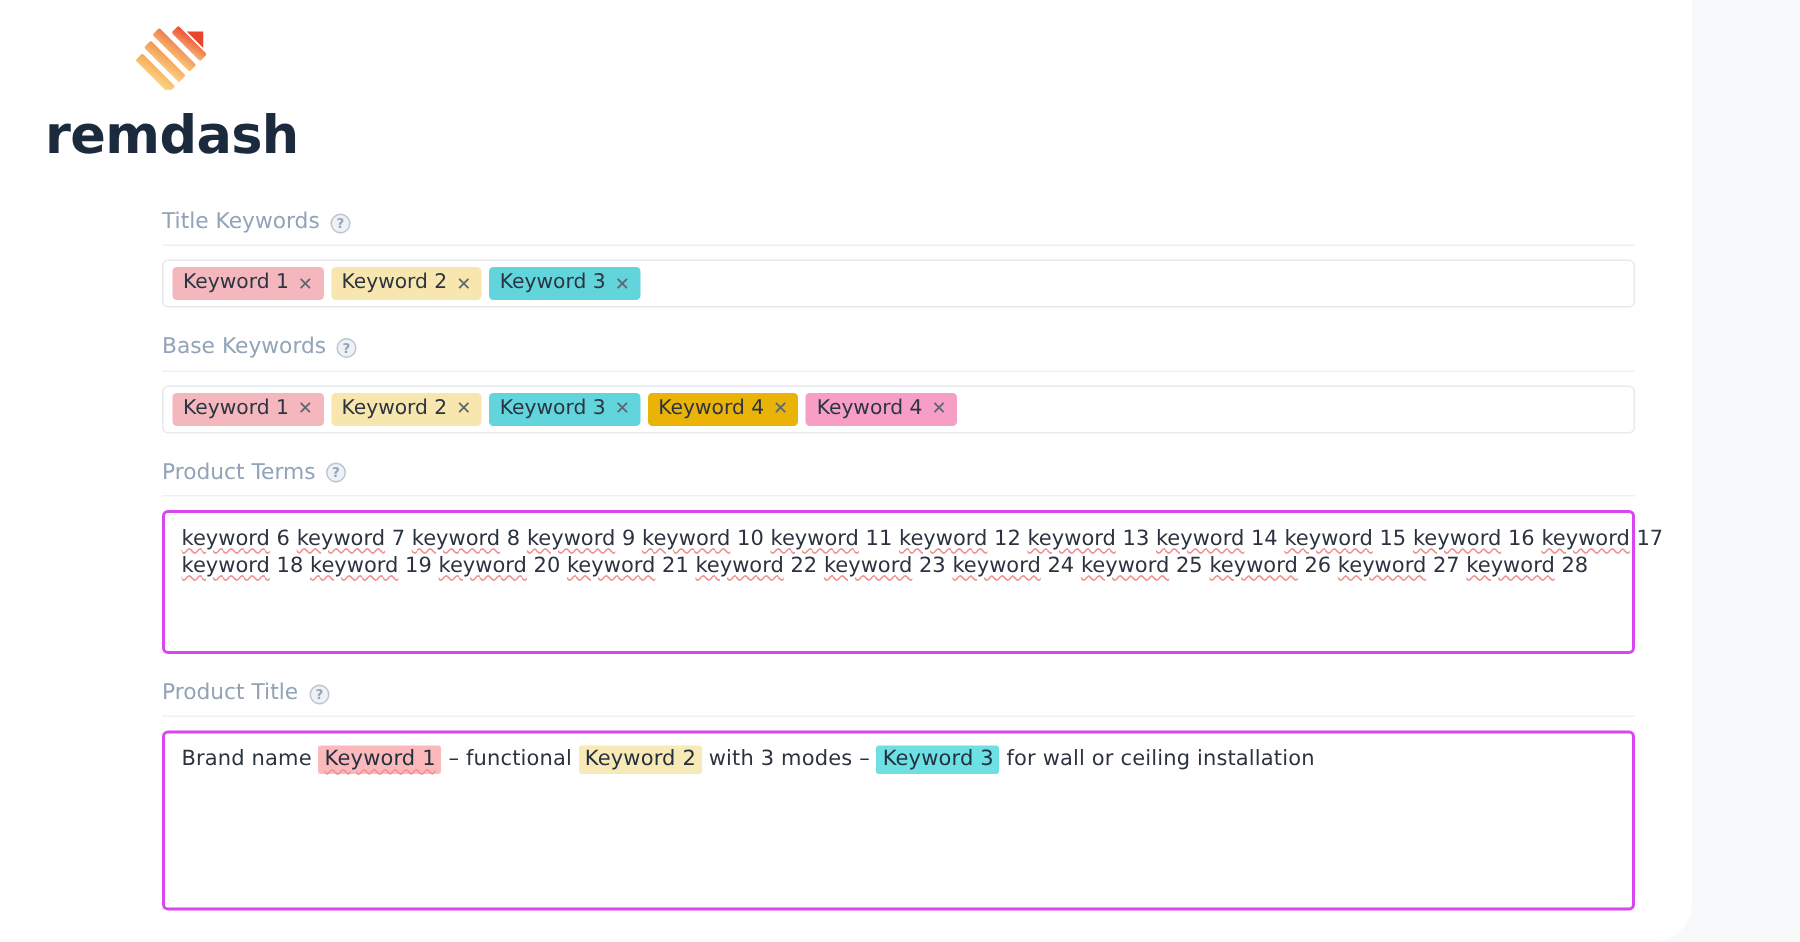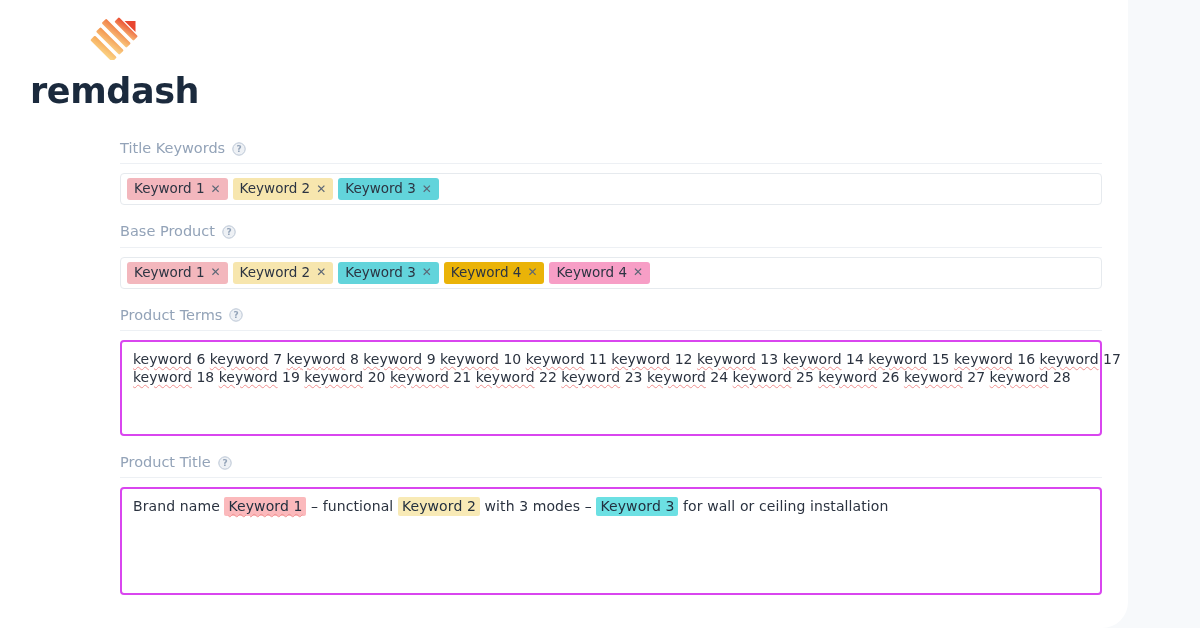--- a/index.html
+++ b/index.html
@@ -50,21 +50,21 @@
     font-weight: 700;
     letter-spacing: -0.4px;
     color: #1b2a3d;
     line-height: 1;
     font-family: "DejaVu Sans", sans-serif;
   }
 
   
   .form {
     position: absolute;
-    left: 120px;
+    left: 108px;
     top: 140px;
     width: 982px;
   }
   .field { margin-bottom: 0; }
 
   .field-head {
     display: flex;
     align-items: center;
     gap: 7px;
     padding-bottom: 6px;
@@ -123,21 +123,21 @@
     border: 2px solid #d946ef;
     border-radius: 4px;
     background: #fff;
     padding: 9px 11px 10px 11px;
     font-size: 14px;
     color: #2b3340;
     line-height: 1.28;
     font-family: "DejaVu Sans", sans-serif;
   }
   .text-box.terms { height: 96px; }
-  .text-box.title { height: 108px; }
+  .text-box.title { height: 120px; }
 
   .spell {
     text-decoration: underline;
     text-decoration-color: #f0908f;
     text-decoration-style: wavy;
     text-decoration-thickness: 1px;
     text-underline-offset: 2px;
   }
   .terms-line { white-space: nowrap; }
 
@@ -211,21 +211,21 @@
         </span>
         <span class="tag" style="background:#62d4db">
           <span>Keyword 3</span>
           <span class="tag-x">✕</span>
         </span>
       </div>
     </div>
 
     <div class="field" style="margin-top:18px">
       <div class="field-head">
-        <span class="field-label">Base Product</span>
+        <span class="field-label">Base Keywords</span>
         <span class="help-icon">
           <svg width="14" height="14" viewBox="0 0 14 14" aria-hidden="true">
             <circle cx="7" cy="7" r="6.2" fill="#eef1f5" stroke="#b6c2d2" stroke-width="1"></circle>
             <text x="7" y="10.3" text-anchor="middle" font-size="9" font-family="DejaVu Sans, sans-serif" font-weight="700" fill="#8fa0b6">?</text>
           </svg>
         </span>
       </div>
       <div class="tag-input">
         <span class="tag" style="background:#f3b7bd">
           <span>Keyword 1</span>

